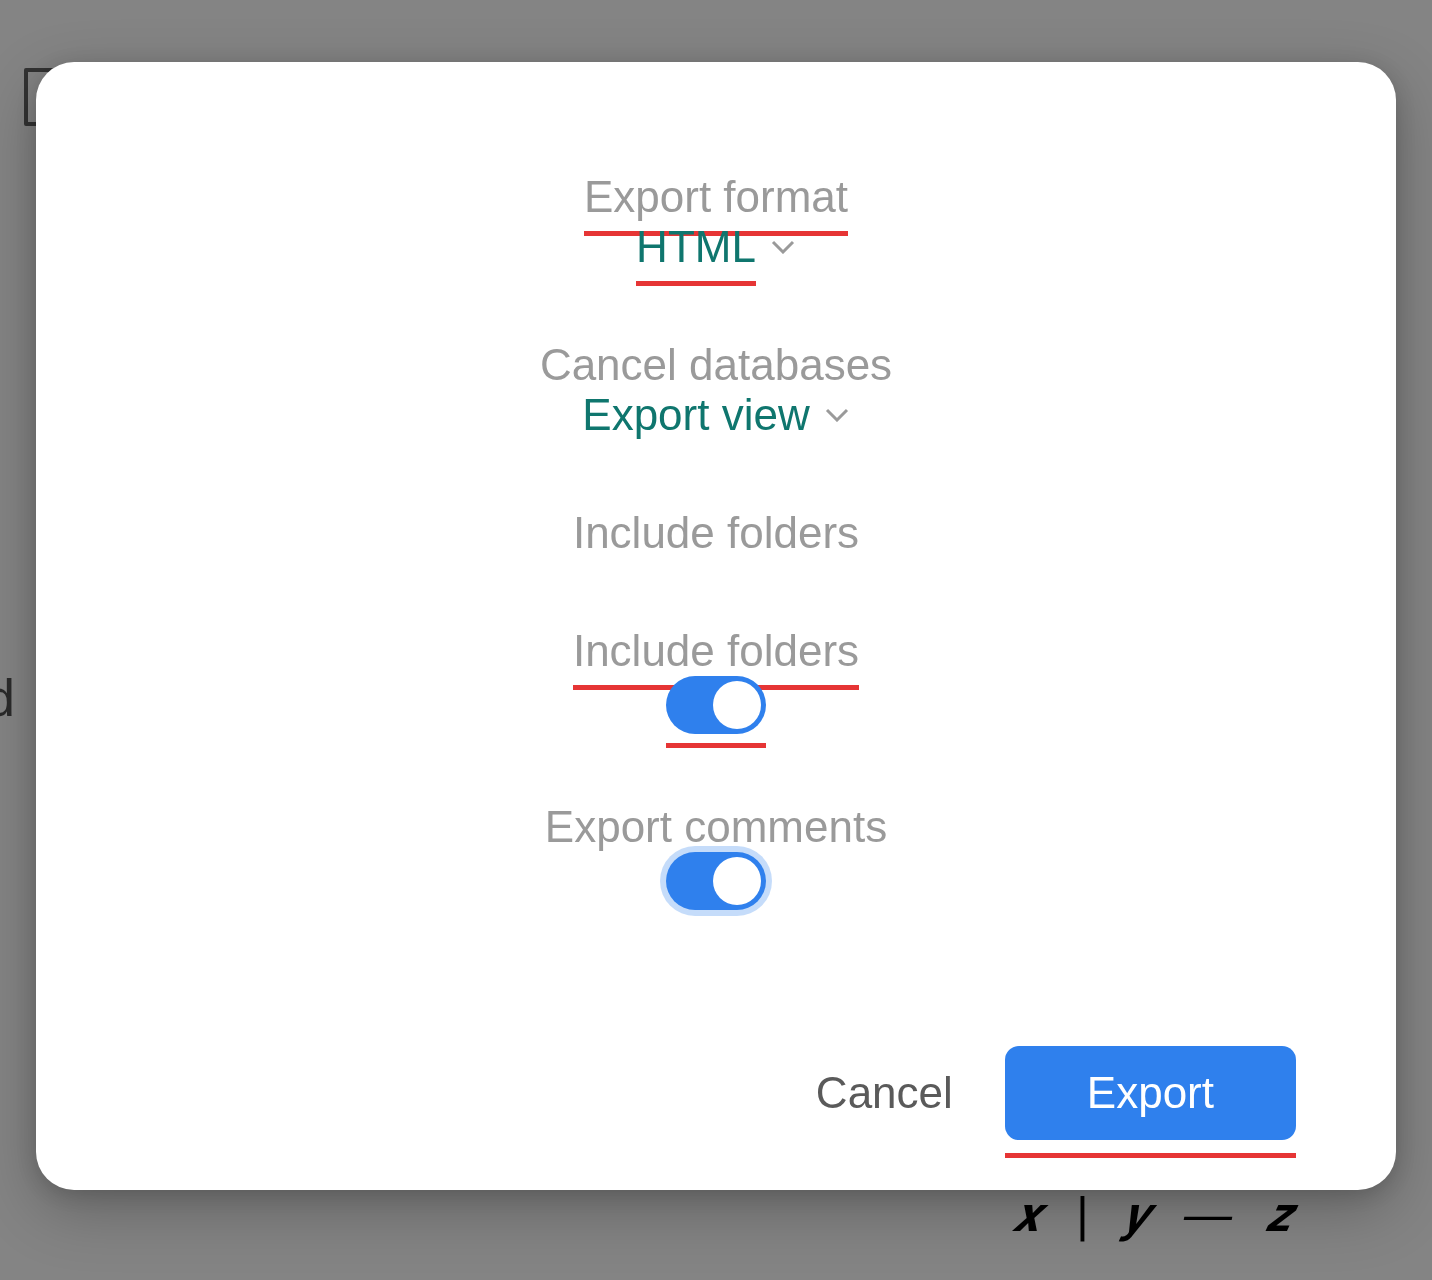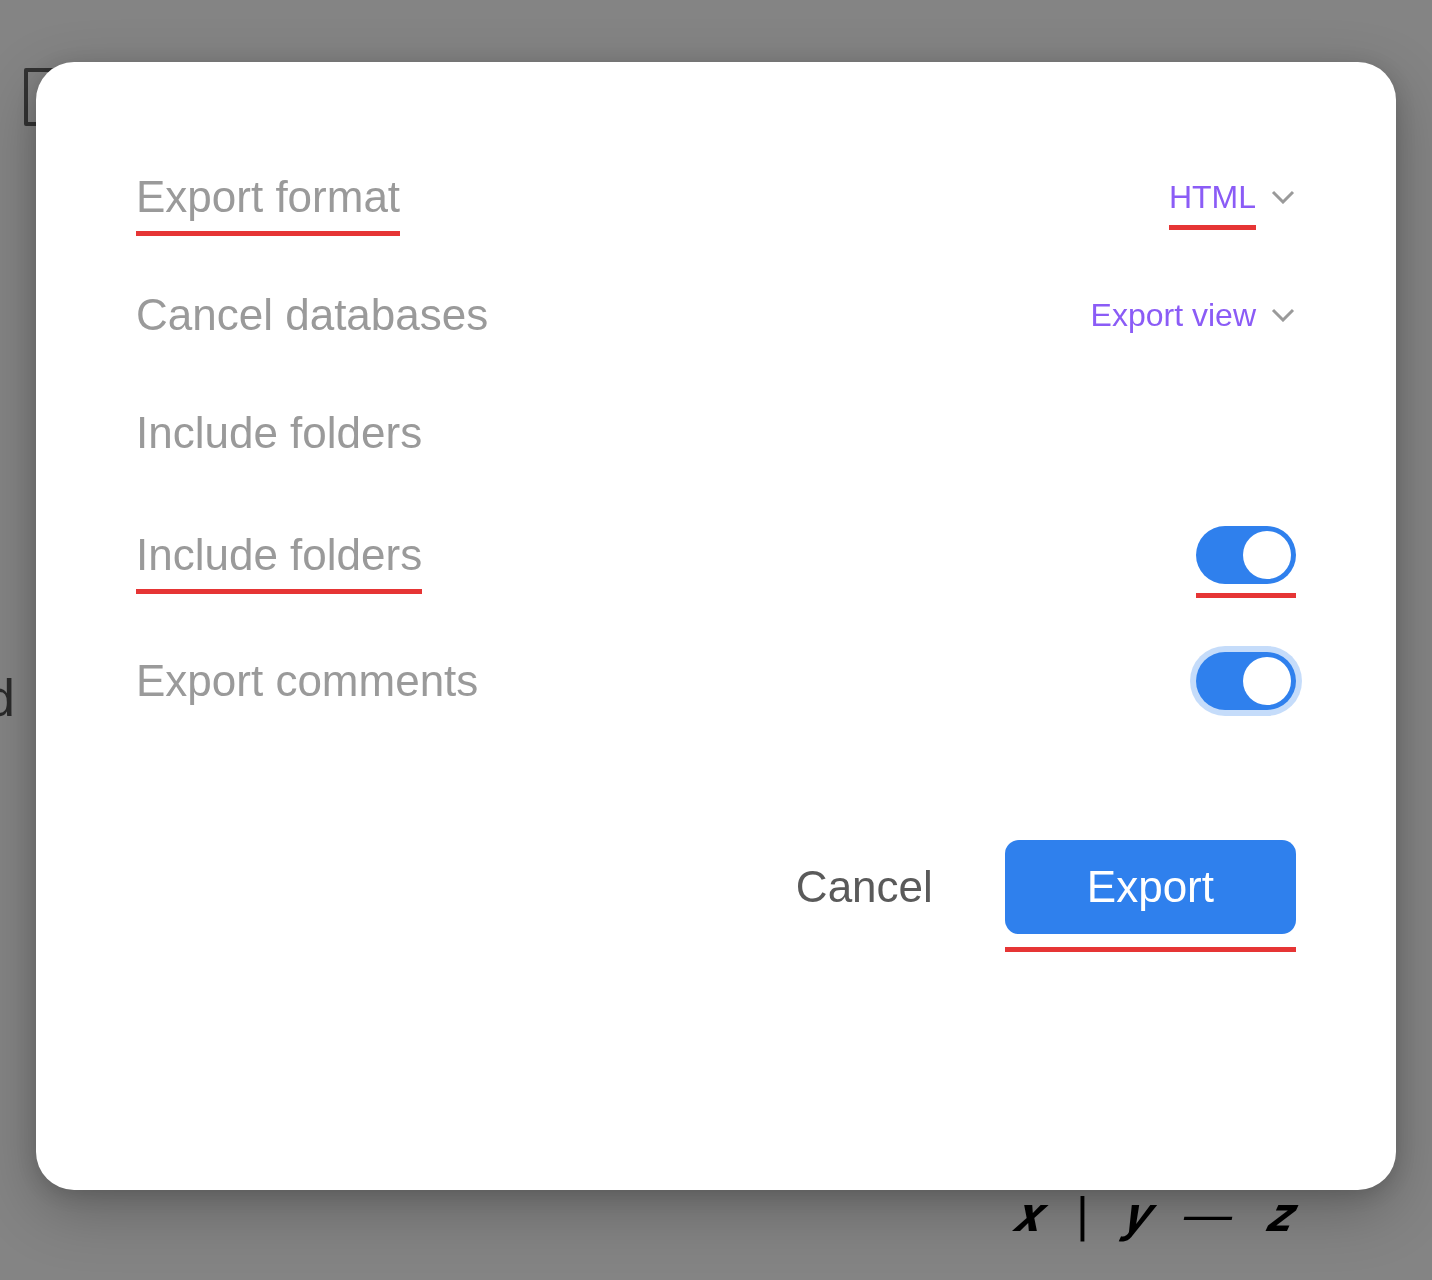--- a/index.html
+++ b/index.html
@@ -69,24 +69,25 @@
       padding: 110px 100px 82px 100px;
       display: flex;
       flex-direction: column;
     }
     
     .option-row {
       display: flex;
       justify-content: space-between;
       align-items: center;
       margin-bottom: 68px;
+      flex-direction: column;
     }
     
     .option-row:last-of-type {
-      margin-bottom: 0;
+      margin-bottom: 6px;
     }
     
     .option-label {
       font-size: 44px;
       font-weight: 400;
       color: #9a9a9a;
       position: relative;
     }
     
     .underline {
@@ -100,23 +101,23 @@
     
     .dropdown {
       display: flex;
       align-items: center;
       gap: 14px;
       cursor: pointer;
       position: relative;
     }
     
     .dropdown-value {
-      font-size: 32px;
+      font-size: 44px;
       font-weight: 400;
-      color: #8b5cf6;
+      color: #0f766e;
     }
     
     .chevron {
       width: 26px;
       height: 26px;
       display: flex;
       align-items: center;
       justify-content: center;
     }
     
@@ -168,21 +169,21 @@
       bottom: -14px;
       left: 0;
       right: 0;
       width: 100px;
     }
     
     .button-row {
       display: flex;
       justify-content: flex-end;
       align-items: center;
-      gap: 64px;
+      gap: 44px;
       margin-top: 130px;
     }
     
     .btn-cancel {
       font-size: 44px;
       font-weight: 400;
       color: #5a5a5a;
       background: transparent;
       border: none;
       cursor: pointer;

